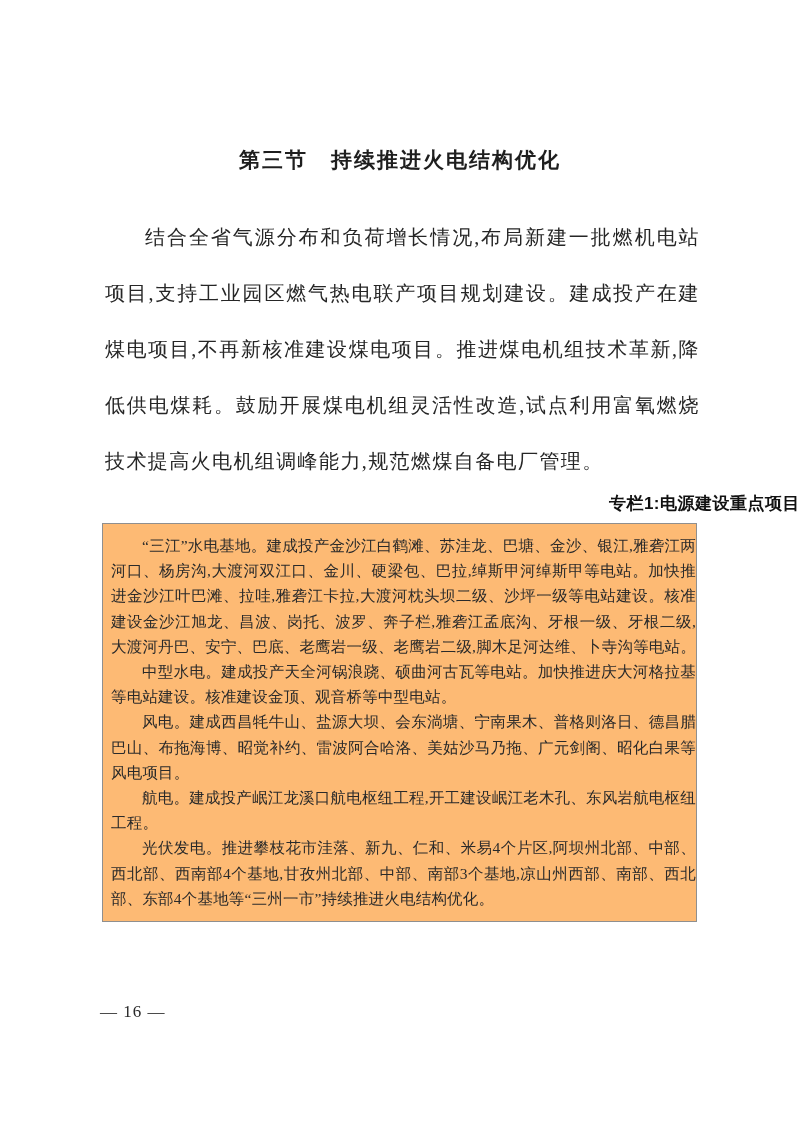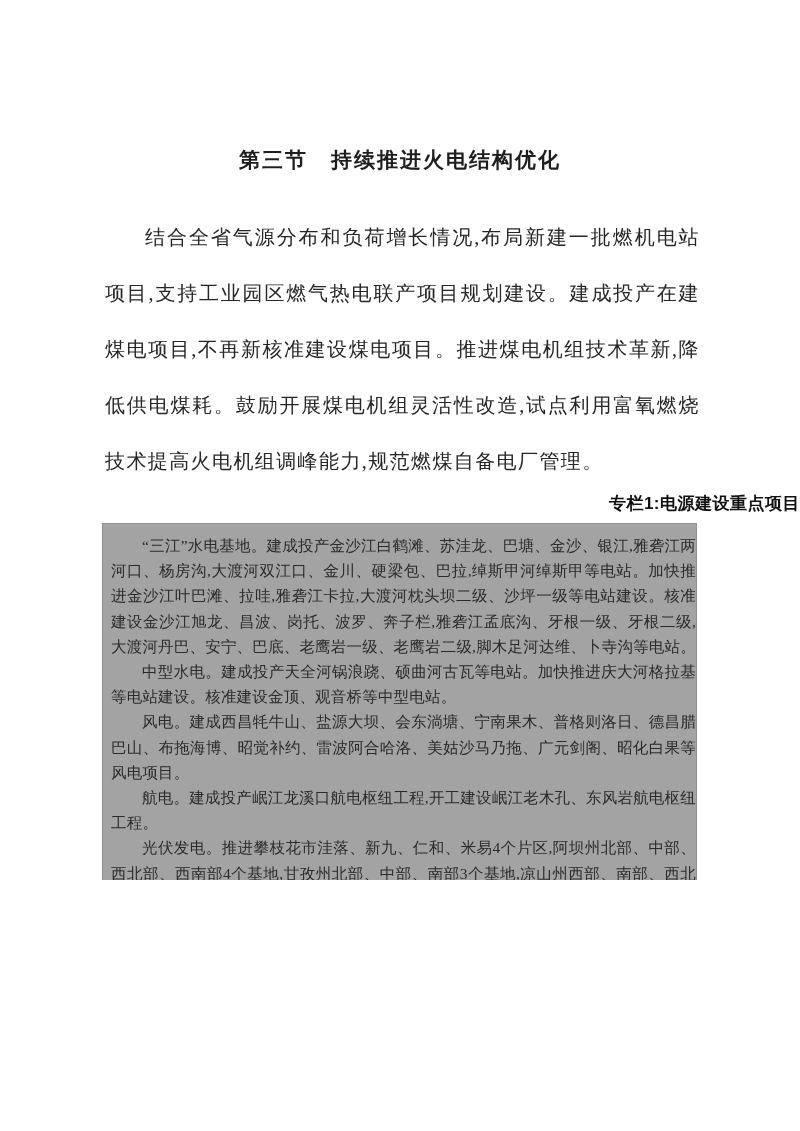--- a/index.html
+++ b/index.html
@@ -3,21 +3,21 @@
 <meta charset="utf-8">
 <style>
   html, body {
     margin: 0;
     padding: 0;
     background: #ffffff;
   }
   .page {
     position: relative;
     width: 800px;
-    height: 880px;
+    height: 1131px;
     margin: 0 auto;
     background: #ffffff;
     color: #232323;
     font-family: "Liberation Serif", "DejaVu Serif", serif;
     overflow: hidden;
   }
   .section-title {
     margin: 0;
     padding-top: 145px;
     text-align: center;
@@ -46,21 +46,21 @@
     line-height: 26px;
     letter-spacing: 0.5px;
     color: #111111;
   }
   .project-box {
     box-sizing: border-box;
     margin: 6px 0 0 102px;
     width: 595px;
     border: 1px solid #8f8f8f;
     padding: 9px 0 10px 8px;
-    background: #a3a3a3;
+    background: #fdba74;
   }
   .project-box p {
     margin: 0;
     font-size: 15.5px;
     line-height: 25.2px;
     letter-spacing: 0.2px;
     text-align: justify;
     text-indent: 2em;
     color: #2a2a2a;
   }

